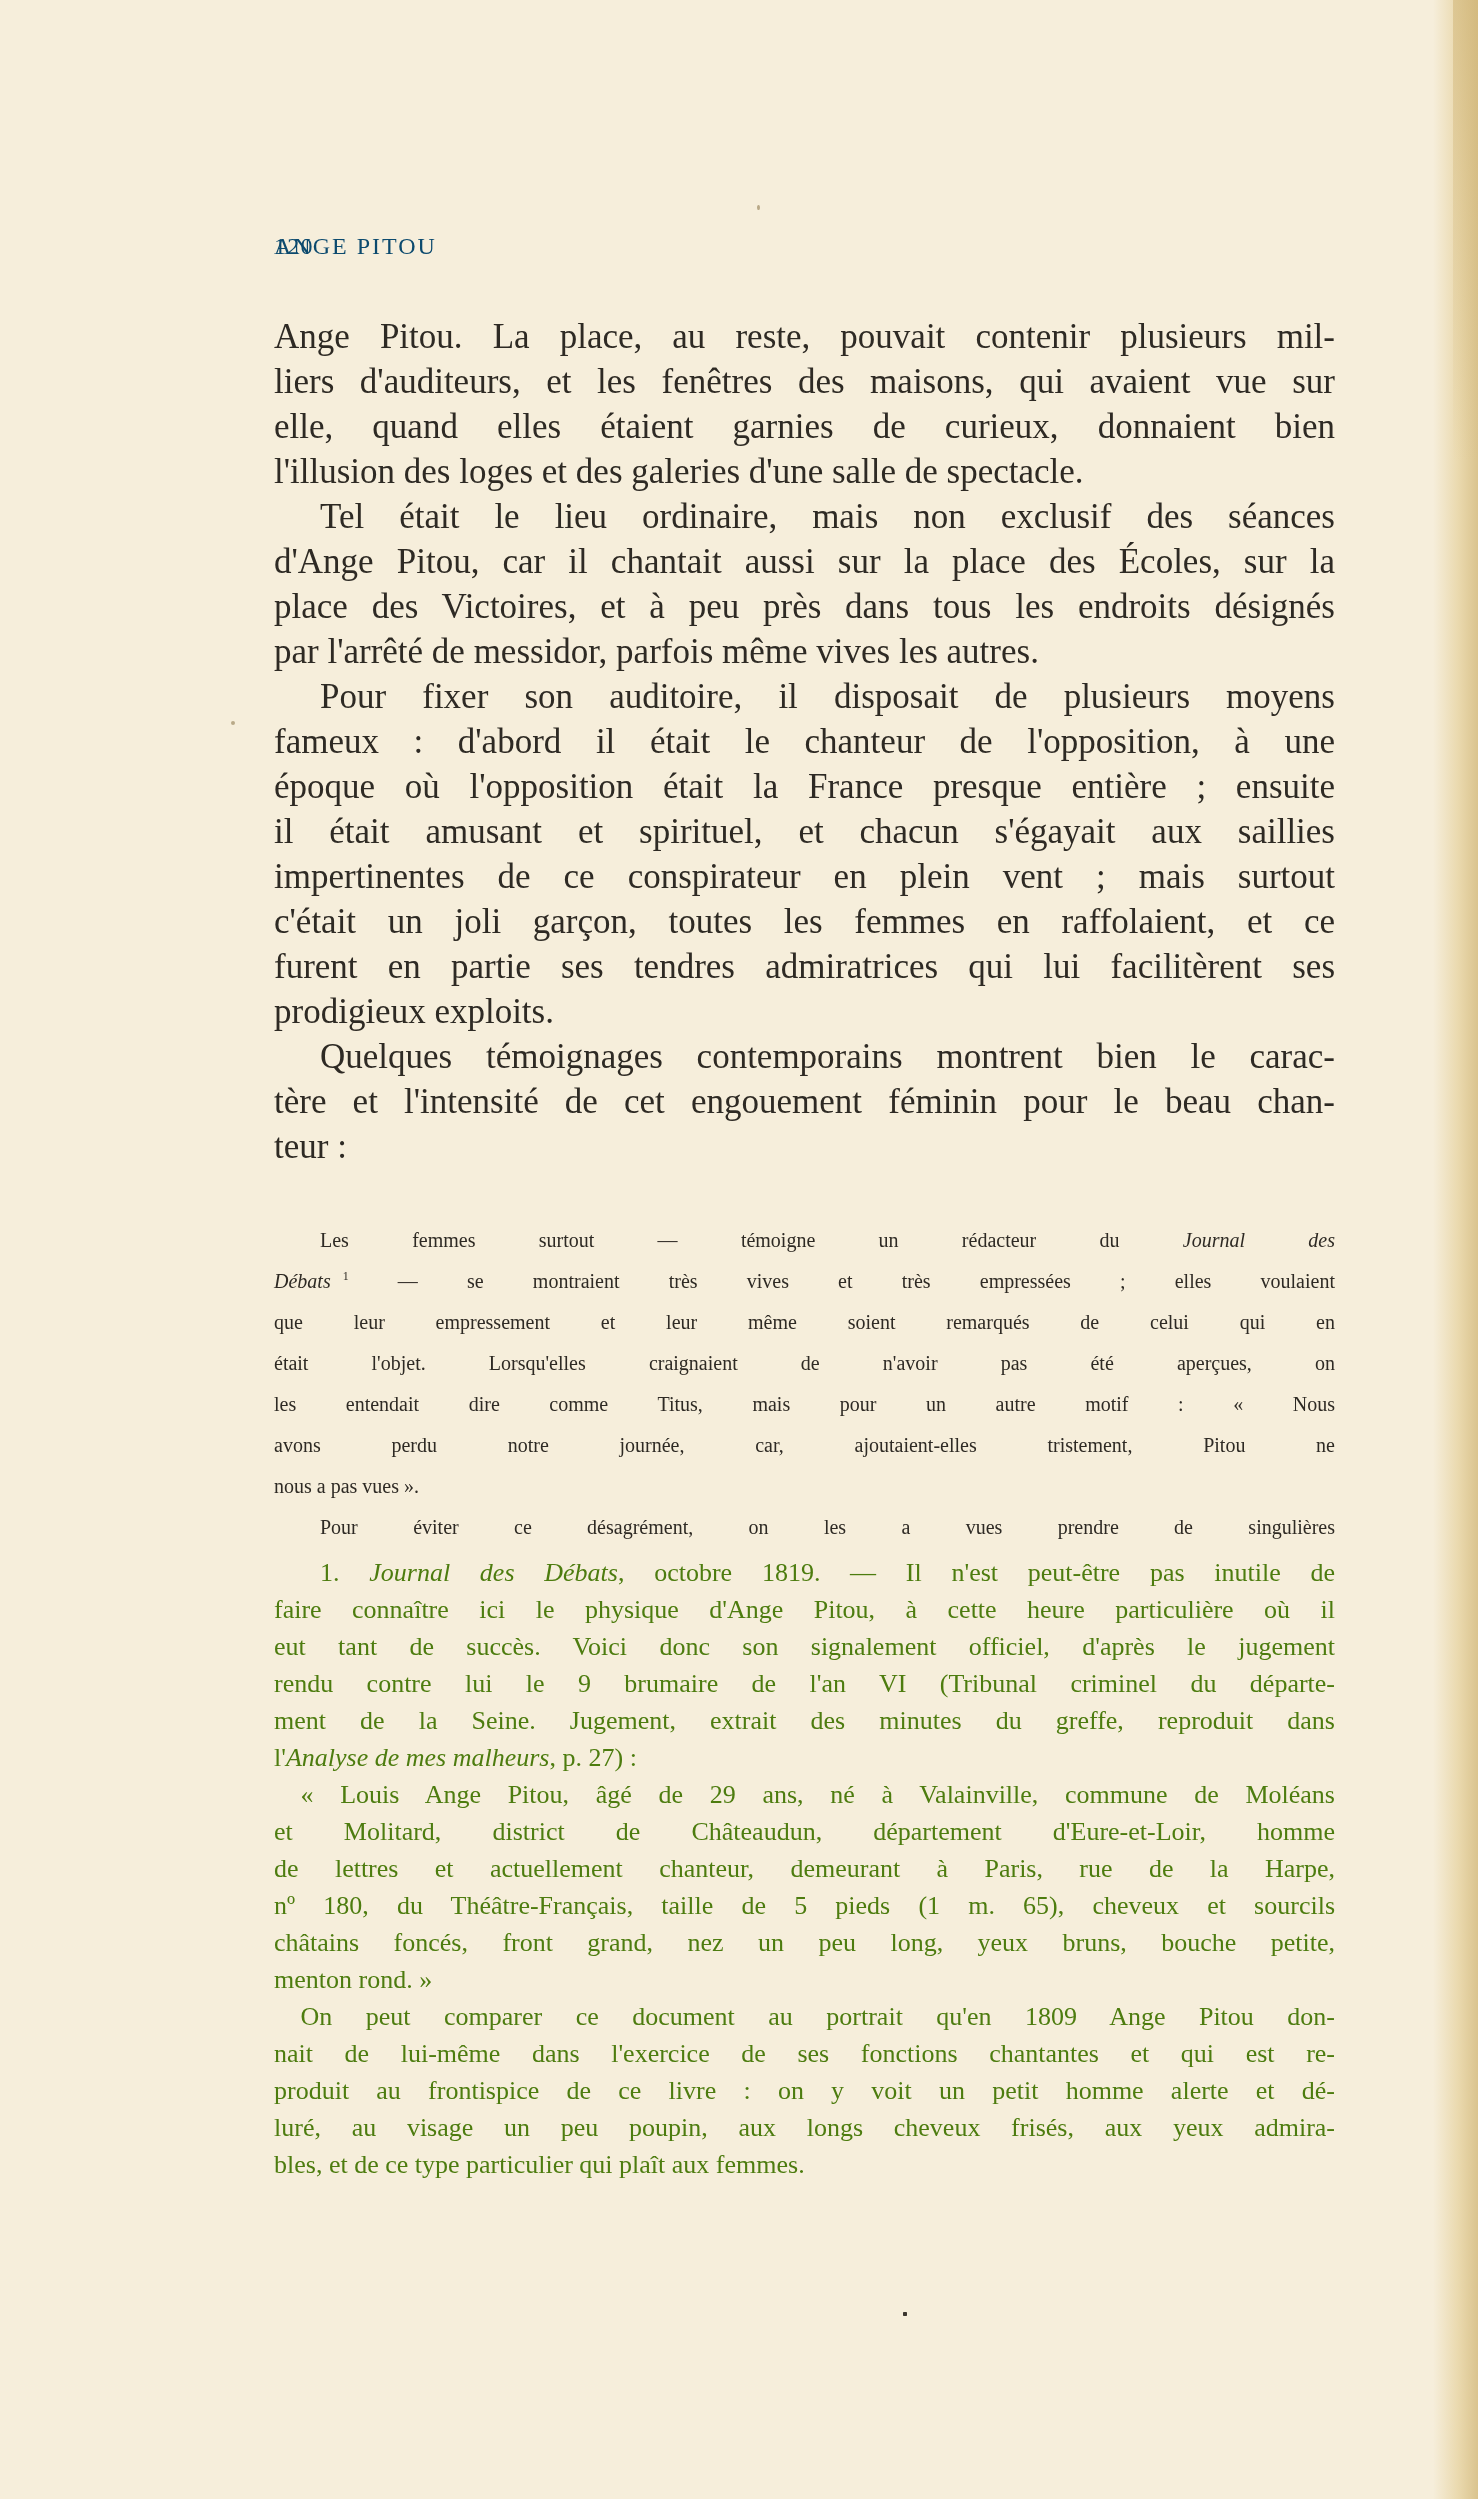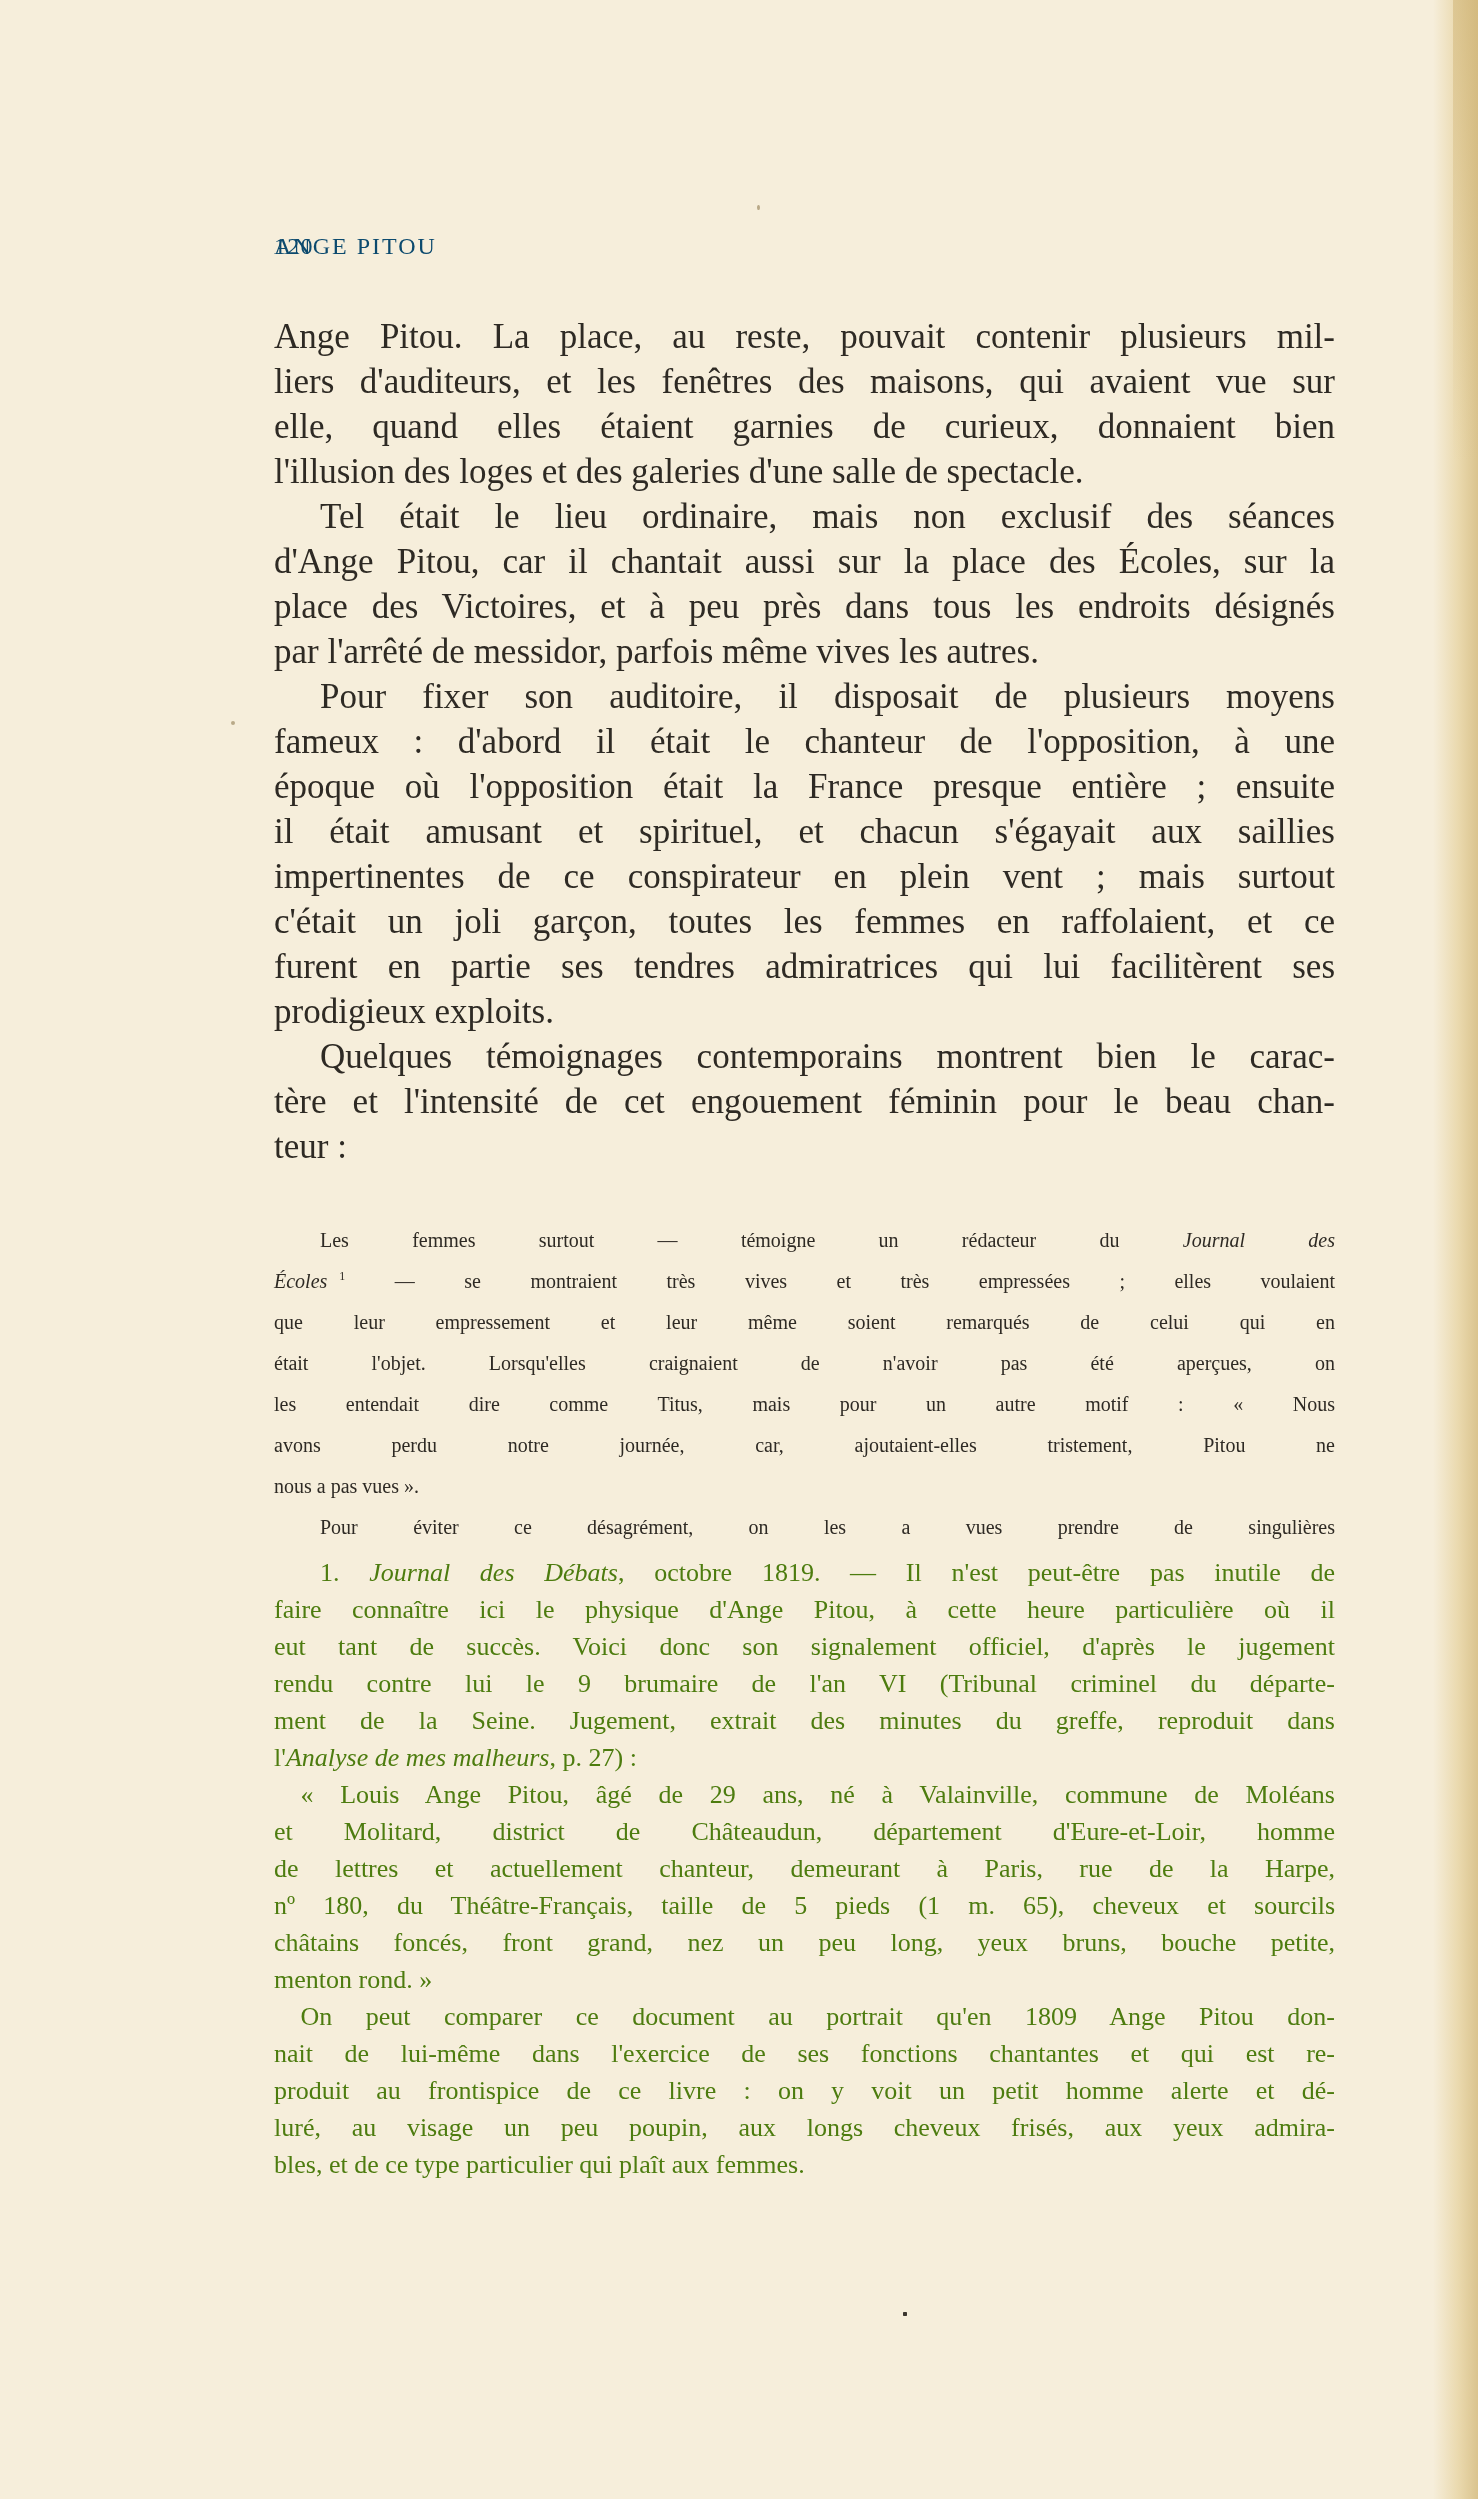--- a/index.html
+++ b/index.html
@@ -79,21 +79,21 @@
   <p>
     <span class="line" style="padding-left:46px">Quelques témoignages contemporains montrent bien le carac-</span>
     <span class="line">tère et l'intensité de cet engouement féminin pour le beau chan-</span>
     <span class="line last">teur :</span>
   </p>
 </section>
 
 <section class="text-block quote-text">
   <p style="text-indent:0">
     <span class="line" style="padding-left:46px"><span>Les femmes surtout — témoigne un rédacteur du </span><em>Journal des</em></span>
-    <span class="line"><em>Écoles</em><span style="display:inline-block;width:12px"></span><sup class="sup">1</sup><span> — se montraient très vives et très empressées ; elles voulaient</span></span>
+    <span class="line"><em>Débats</em><span style="display:inline-block;width:12px"></span><sup class="sup">1</sup><span> — se montraient très vives et très empressées ; elles voulaient</span></span>
     <span class="line">que leur empressement et leur même soient remarqués de celui qui en</span>
     <span class="line">était l'objet. Lorsqu'elles craignaient de n'avoir pas été aperçues, on</span>
     <span class="line">les entendait dire comme Titus, mais pour un autre motif : « Nous</span>
     <span class="line">avons perdu notre journée, car, ajoutaient-elles tristement, Pitou ne</span>
     <span class="line last">nous a pas vues ».</span>
   </p>
   <p style="text-indent:0">
     <span class="line" style="padding-left:46px">Pour éviter ce désagrément, on les a vues prendre de singulières</span>
   </p>
 </section>

